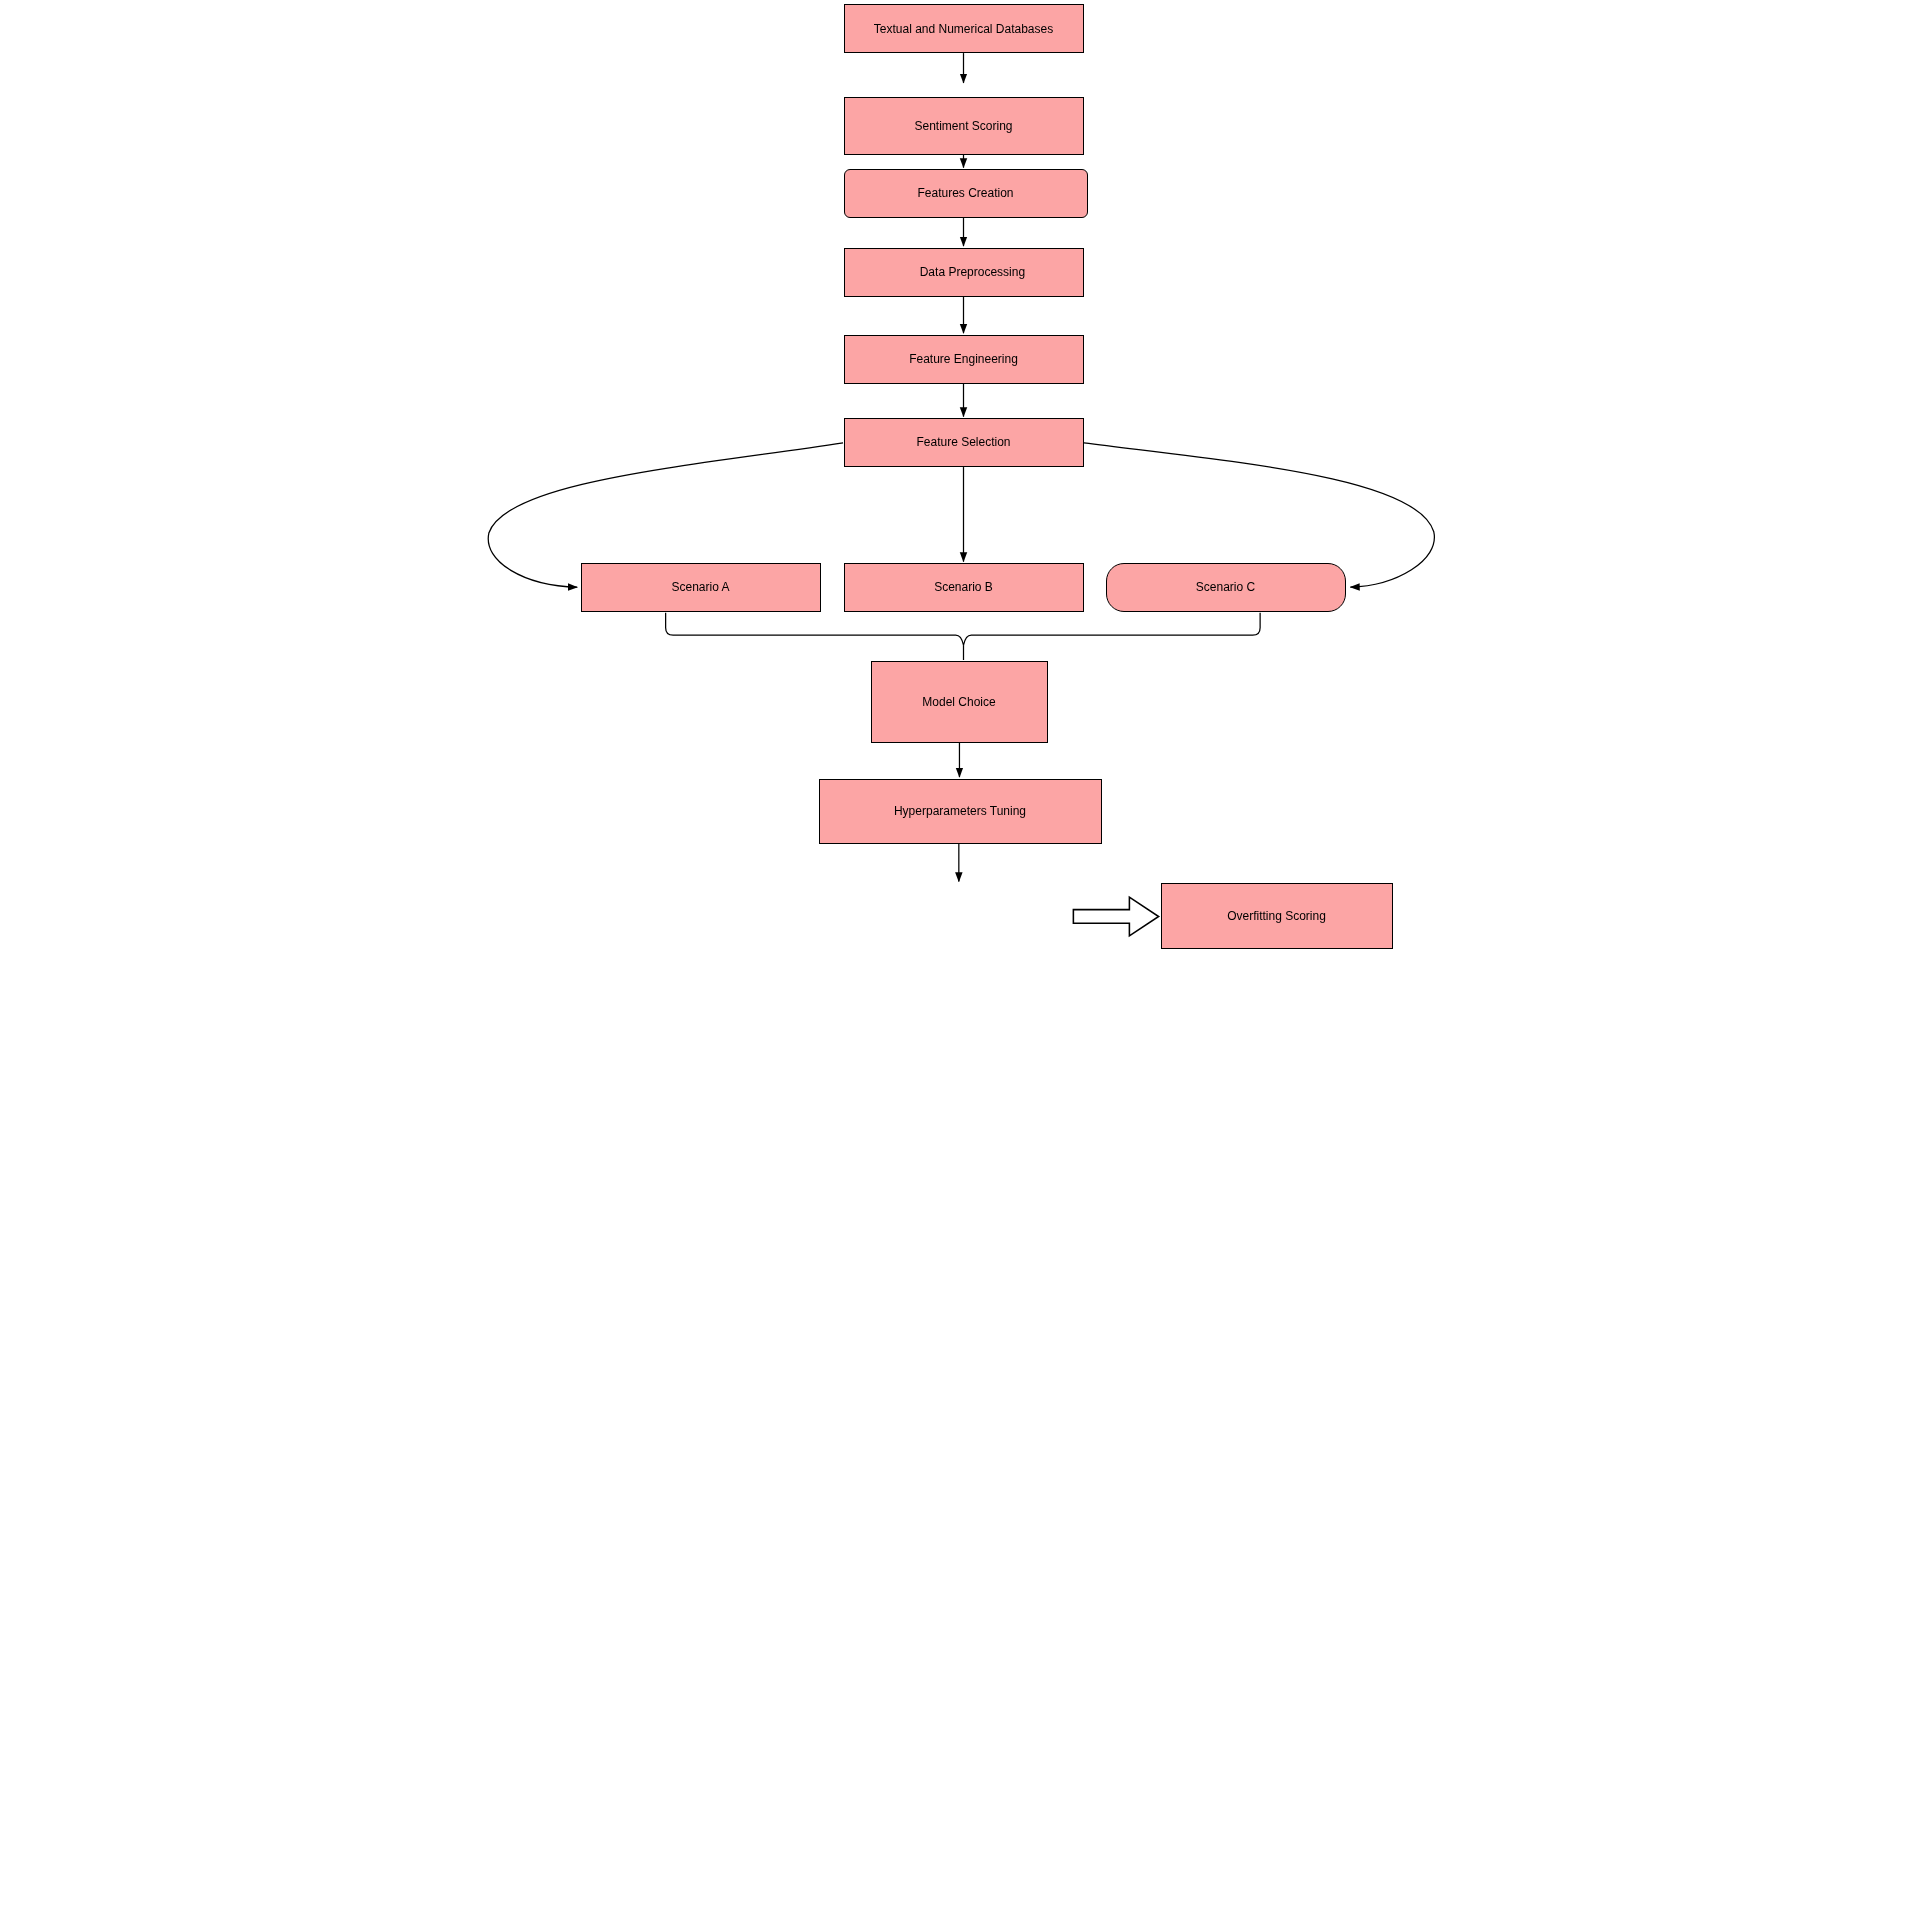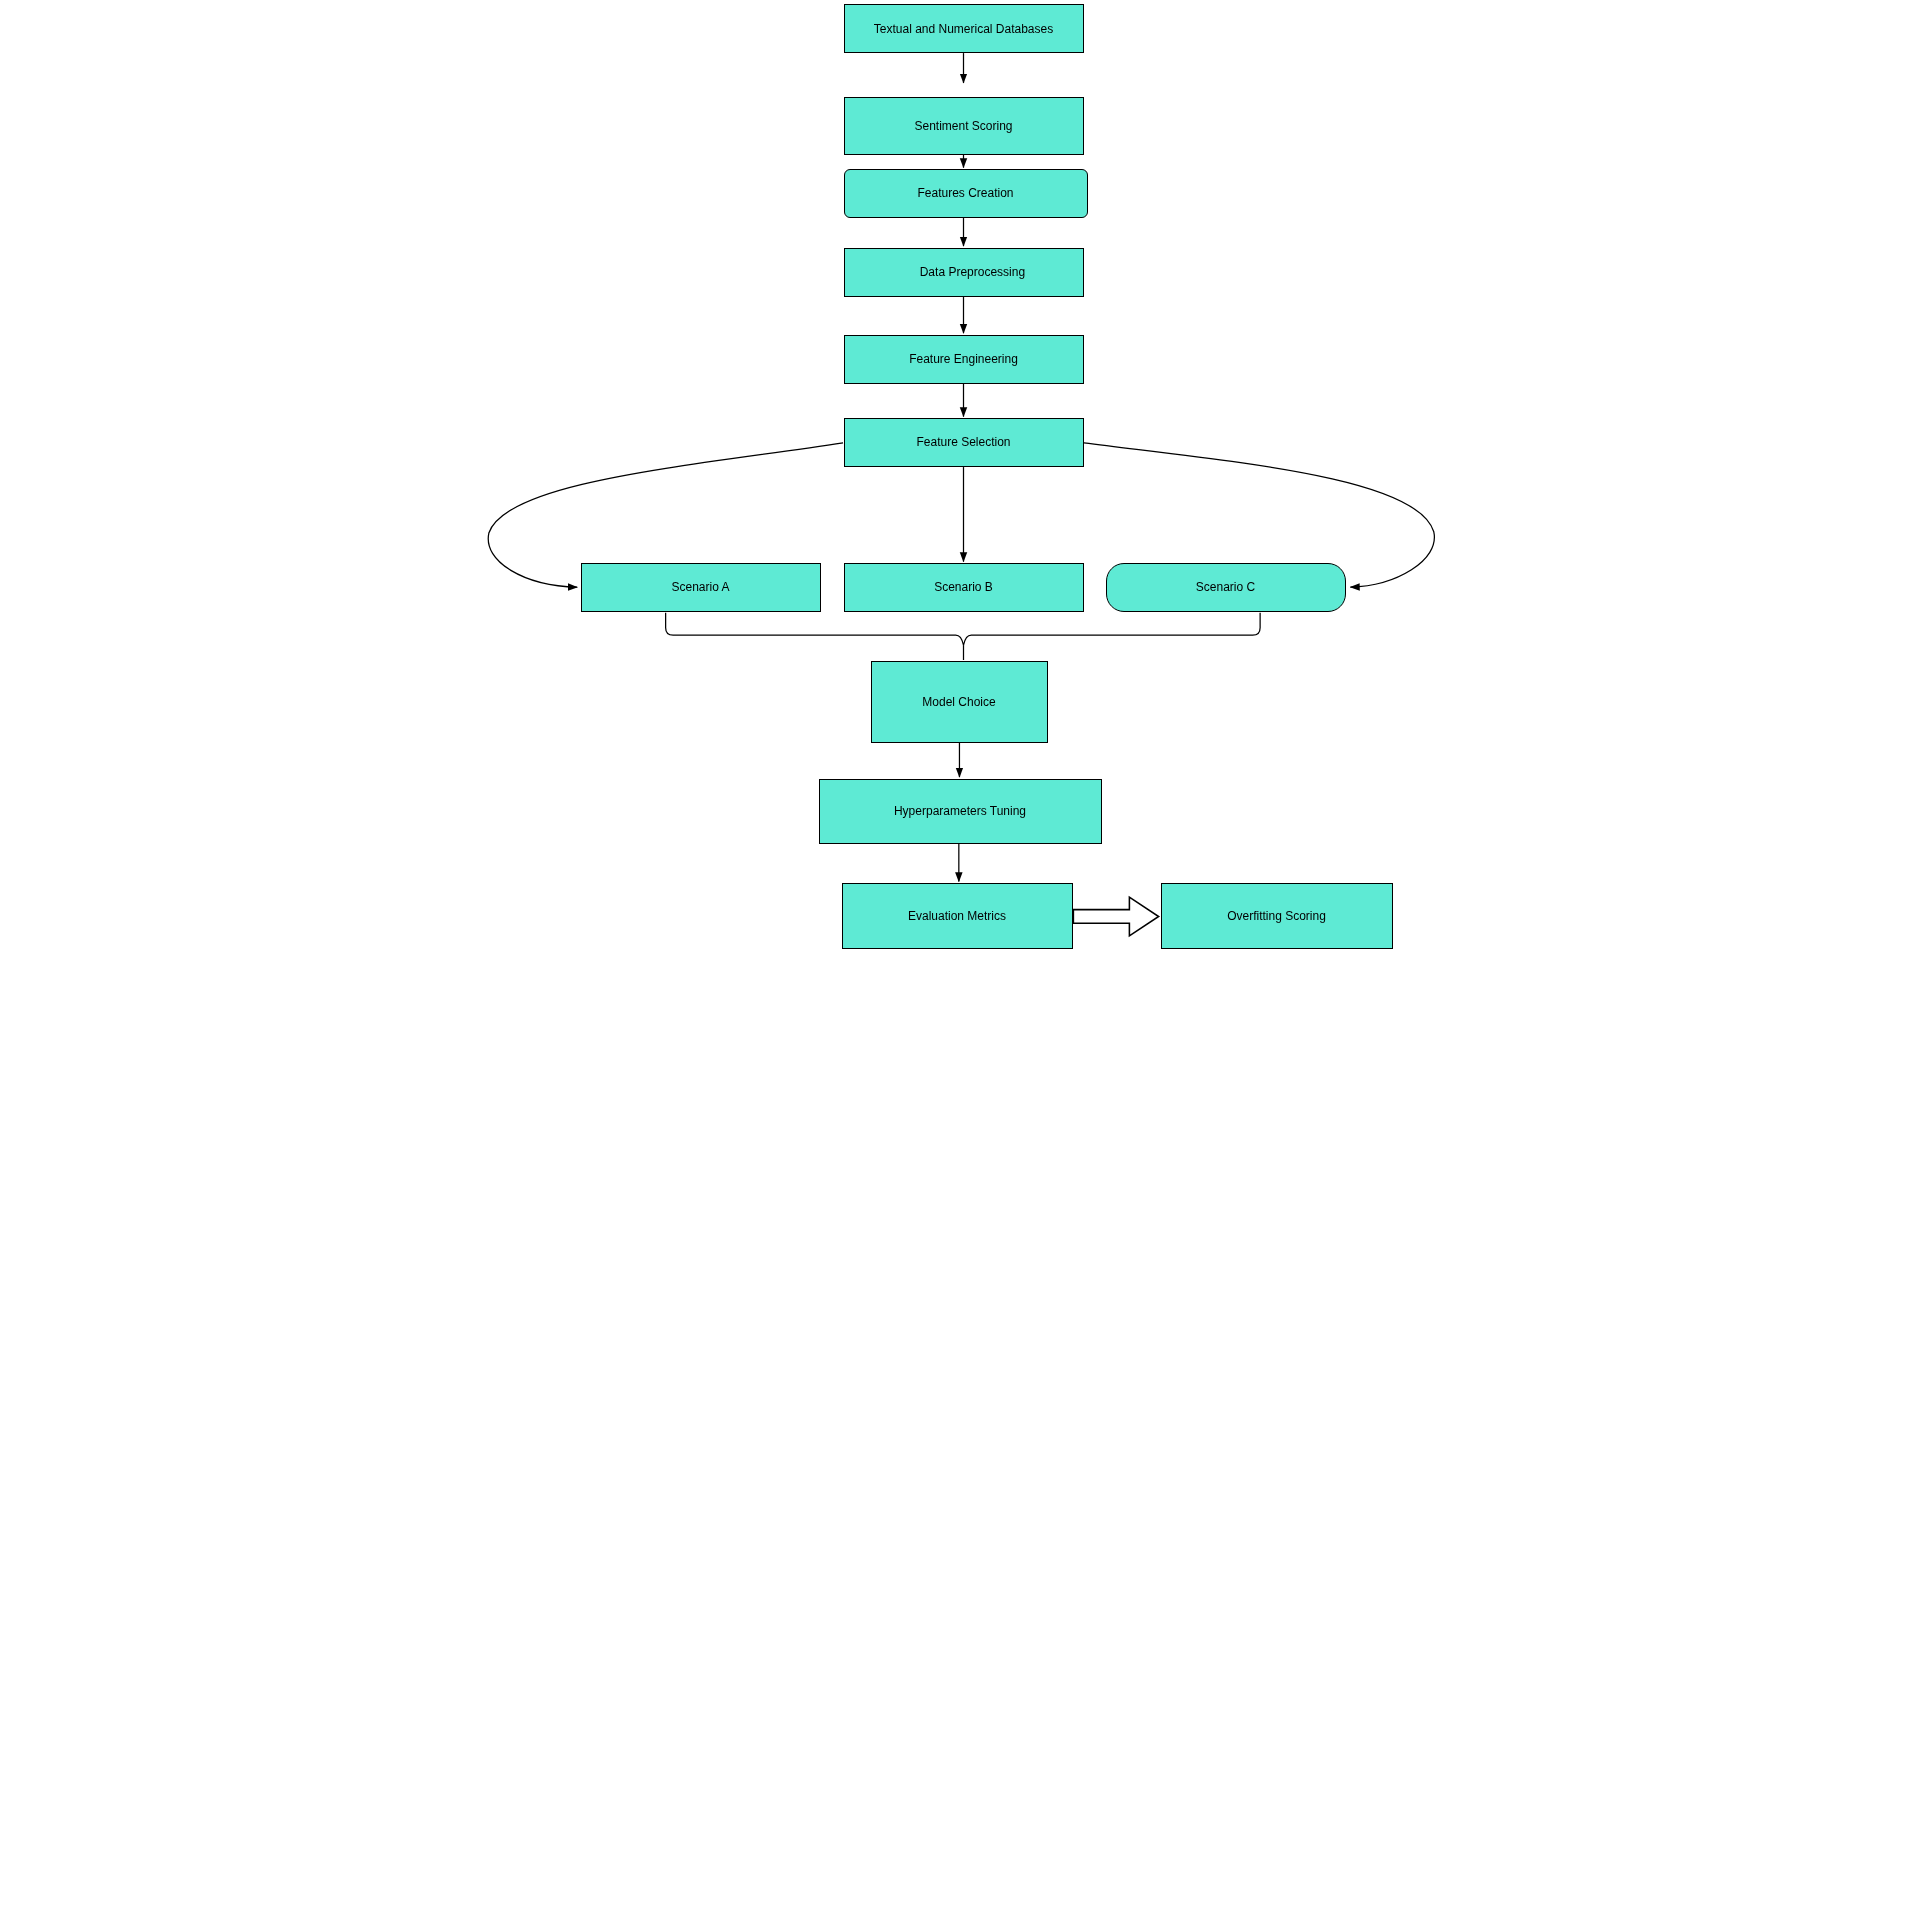--- a/index.html
+++ b/index.html
@@ -20,21 +20,21 @@
     position: absolute;
     left: 0;
     top: 0;
     width: 100%;
     height: 100%;
     display: block;
   }
   .node {
     position: absolute;
     box-sizing: border-box;
-    background: #5eead4;
+    background: #fca5a5;
     border: 1.9px solid #000000;
     display: flex;
     align-items: center;
     justify-content: center;
     text-align: left;
     font-size: 12px;
     line-height: 1.2;
     color: #000000;
     padding: 2.5px 6.2px;
   }
@@ -126,21 +126,18 @@
   <div class="node n-scenario-c">
     <span>Scenario C</span>
   </div>
 
   <div class="node n-model">
     <span>Model Choice</span>
   </div>
   <div class="node n-tuning">
     <span>Hyperparameters Tuning</span>
   </div>
-  <div class="node n-evaluation">
-    <span>Evaluation Metrics</span>
-  </div>
   <div class="node n-overfitting">
     <span>Overfitting Scoring</span>
   </div>
 
 </div>
 
 
 </body></html>

